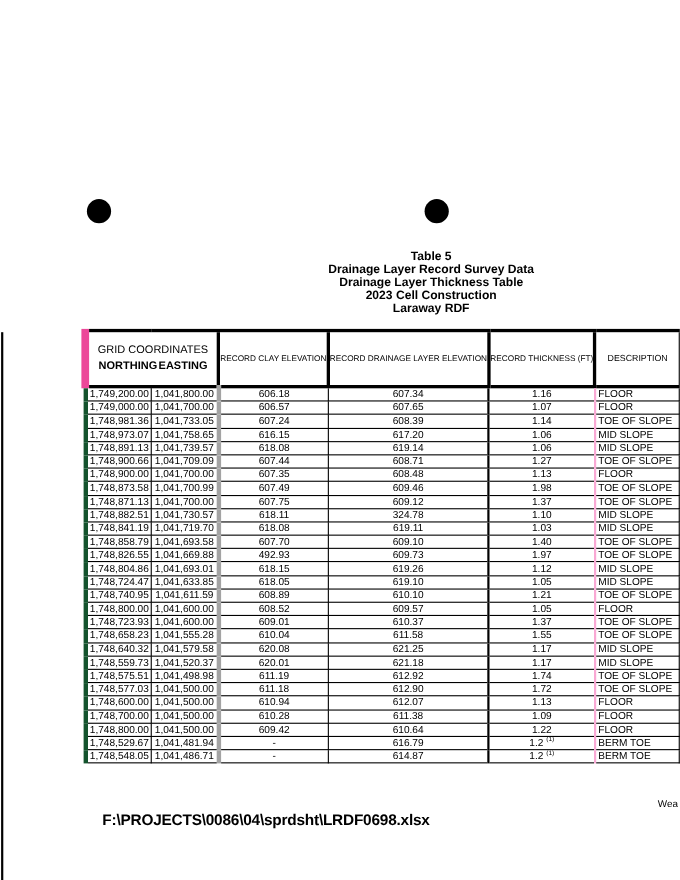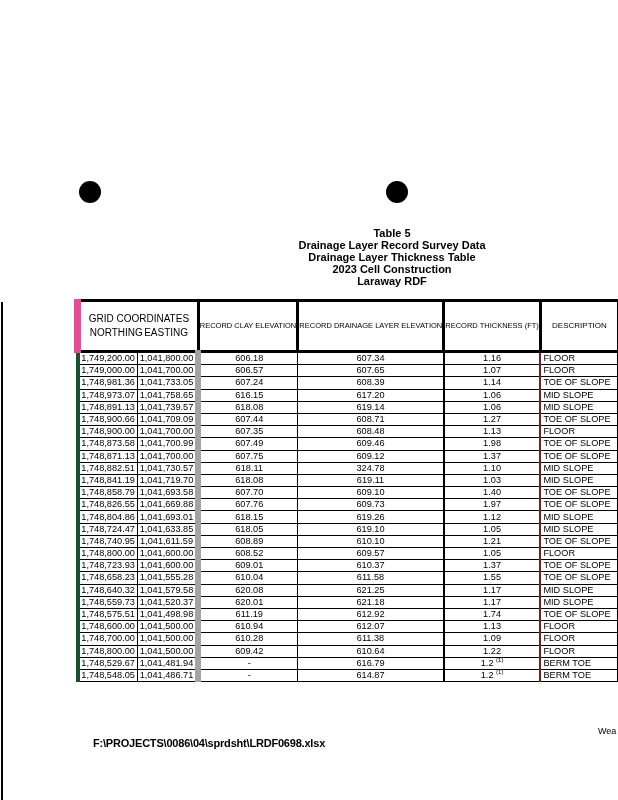--- a/index.html
+++ b/index.html
@@ -11,28 +11,28 @@
                  font-weight:bold; font-size:11px; line-height:12px; }
   .title-block div { white-space:nowrap; }
   table.data { position:absolute; left:74px; top:299px; border-collapse:collapse;
                table-layout:fixed; font-size:9.2px; }
   table.data th, table.data td { border:1px solid #000; padding:0; overflow:hidden; white-space:nowrap; }
   table.data thead th { border-top:3px solid #000; border-bottom:3px solid #000; font-weight:normal;
                         text-align:center; vertical-align:middle; height:48px; }
   table.data thead th.grid { border-left:7px solid #ec4899; font-size:10px; line-height:14px; }
   table.data thead th.small { font-size:7.5px; line-height:9.5px; }
   table.data thead th.thick-l { border-left:3px solid #000; }
-  .coord-sub { display:flex; justify-content:space-around; padding:0 8px; }
+  .coord-sub { display:flex; justify-content:space-around; padding:0 8px;font-weight:bold; }
   table.data tbody td { height:11.2px; line-height:11px; text-align:center; }
   table.data tbody td.first { border-left:4px solid #14532d; }
-  table.data tbody td.clay { border-left:6px solid #a3a3a3; }
+  table.data tbody td.clay { border-left:4px solid #a3a3a3; }
   table.data tbody td.thk { border-left:2px solid #000; }
-  table.data tbody td.desc { text-align:left; padding-left:2px; border-left:2px solid #7f1d1d;margin-top:35px; }
+  table.data tbody td.desc { text-align:left; padding-left:2px; border-left:2px solid #f9a8d4;margin-top:35px; }
   sup { font-size:6px; line-height:0; }
-  .footer-path { position:absolute; left:61px; top:737px; font-size:11px; font-weight:bold; letter-spacing:-0.2px;padding-left:32px; }
+  .footer-path { position:absolute; left:61px; top:737px; font-size:14px; font-weight:bold; letter-spacing:-0.2px;padding-left:32px; }
   .footer-right { position:absolute; left:598px; top:726px; font-size:9px; font-weight:normal; }
 </style>
 </head>
 <body>
 
 <div class="edge-line"></div>
 <div class="punch" style="left:79px; top:181px;"></div>
 <div class="punch" style="left:386px; top:181px;"></div>
 
 <div class="title-block">
@@ -160,21 +160,21 @@
         <td class="first"><span>1,748,858.79</span></td>
         <td><span>1,041,693.58</span></td>
         <td class="clay"><span>607.70</span></td>
         <td><span>609.10</span></td>
         <td class="thk"><span>1.40</span></td>
         <td class="desc"><span>TOE OF SLOPE</span></td>
       </tr>
       <tr>
         <td class="first"><span>1,748,826.55</span></td>
         <td><span>1,041,669.88</span></td>
-        <td class="clay"><span>607.76</span></td>
+        <td class="clay"><span>492.93</span></td>
         <td><span>609.73</span></td>
         <td class="thk"><span>1.97</span></td>
         <td class="desc"><span>TOE OF SLOPE</span></td>
       </tr>
       <tr>
         <td class="first"><span>1,748,804.86</span></td>
         <td><span>1,041,693.01</span></td>
         <td class="clay"><span>618.15</span></td>
         <td><span>619.26</span></td>
         <td class="thk"><span>1.12</span></td>
@@ -235,20 +235,28 @@
         <td><span>621.18</span></td>
         <td class="thk"><span>1.17</span></td>
         <td class="desc"><span>MID SLOPE</span></td>
       </tr>
       <tr>
         <td class="first"><span>1,748,575.51</span></td>
         <td><span>1,041,498.98</span></td>
         <td class="clay"><span>611.19</span></td>
         <td><span>612.92</span></td>
         <td class="thk"><span>1.74</span></td>
+        <td class="desc"><span>TOE OF SLOPE</span></td>
+      </tr>
+      <tr>
+        <td class="first"><span>1,748,577.03</span></td>
+        <td><span>1,041,500.00</span></td>
+        <td class="clay"><span>611.18</span></td>
+        <td><span>612.90</span></td>
+        <td class="thk"><span>1.72</span></td>
         <td class="desc"><span>TOE OF SLOPE</span></td>
       </tr>
       <tr>
         <td class="first"><span>1,748,600.00</span></td>
         <td><span>1,041,500.00</span></td>
         <td class="clay"><span>610.94</span></td>
         <td><span>612.07</span></td>
         <td class="thk"><span>1.13</span></td>
         <td class="desc"><span>FLOOR</span></td>
       </tr>

